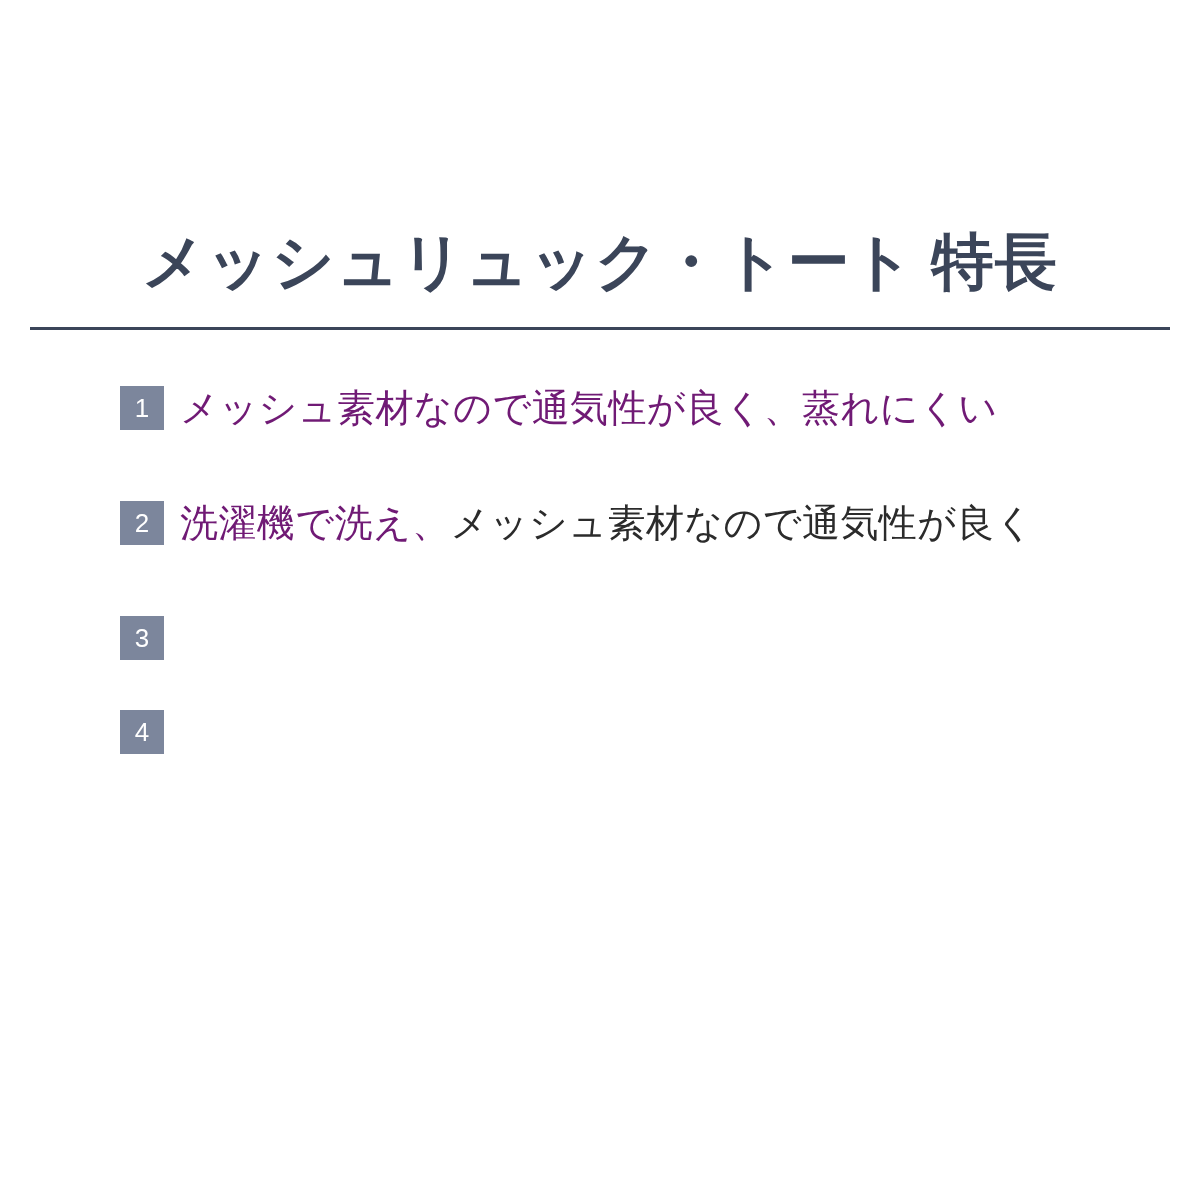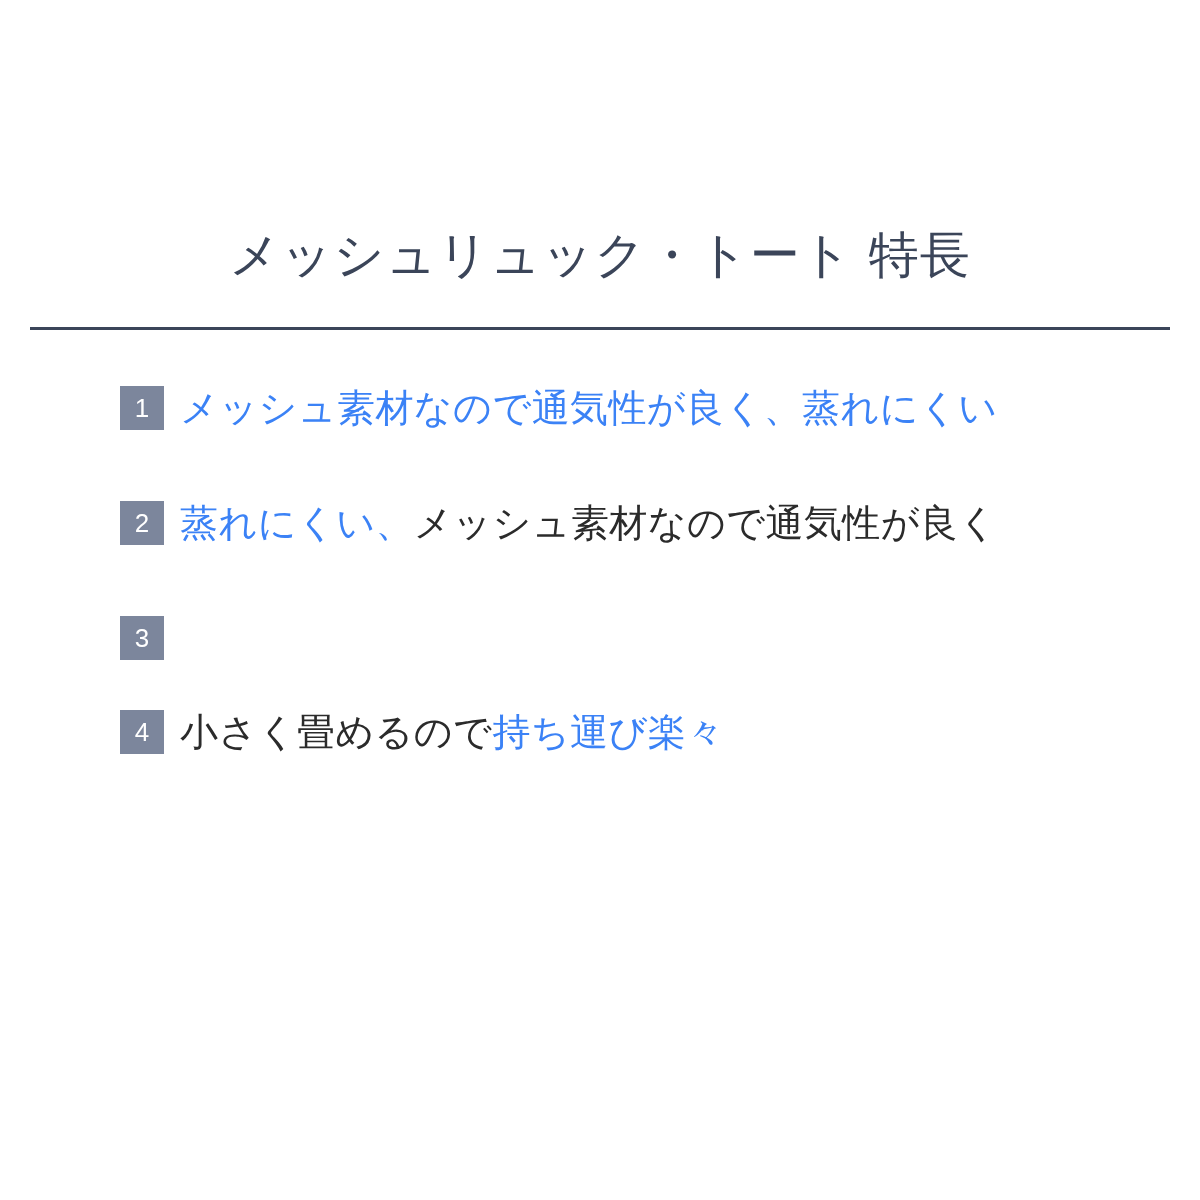--- a/index.html
+++ b/index.html
@@ -23,22 +23,22 @@
 
   .title-block {
     position: absolute;
     left: 0;
     right: 0;
     top: 228px;
     text-align: center;
   }
 
   .title {
-    font-size: 50px;
-    font-weight: normal;
+    font-size: 62px;
+    font-weight: bold;
     letter-spacing: 0.02em;
     color: #3b4559;
     line-height: 1.1;
     white-space: nowrap;
   }
 
   .title .sub {
     margin-left: 16px;
   }
 
@@ -81,21 +81,21 @@
   }
 
   .text {
     font-size: 38px;
     line-height: 1.5;
     color: #2b2b2b;
     letter-spacing: 0.01em;
   }
 
   .text .hl {
-    color: #3b82f6;
+    color: #701a75;
   }
 
   .text .line2 {
     display: block;
   }
 
   #item-3 { margin-bottom: 44px; }
   #item-4 { margin-bottom: 0; }
 </style>
 </head>
@@ -116,29 +116,26 @@
     <div class="item" id="item-1">
       <div class="num">1</div>
       <div class="text">
         <span class="hl">メッシュ素材なので通気性が良く、蒸れにくい</span>
       </div>
     </div>
 
     <div class="item" id="item-2">
       <div class="num">2</div>
       <div class="text">
-        <span class="hl">蒸れにくい、</span><span>メッシュ素材なので通気性が良く</span>
+        <span class="hl">洗濯機で洗え、</span><span>メッシュ素材なので通気性が良く</span>
       </div>
     </div>
 
     <div class="item" id="item-3">
       <div class="num">3</div>
     </div>
 
     <div class="item" id="item-4">
       <div class="num">4</div>
-      <div class="text">
-        <span>小さく畳めるので</span><span class="hl">持ち運び楽々</span>
-      </div>
     </div>
 
   </div>
 </div>
 
 </body></html>

